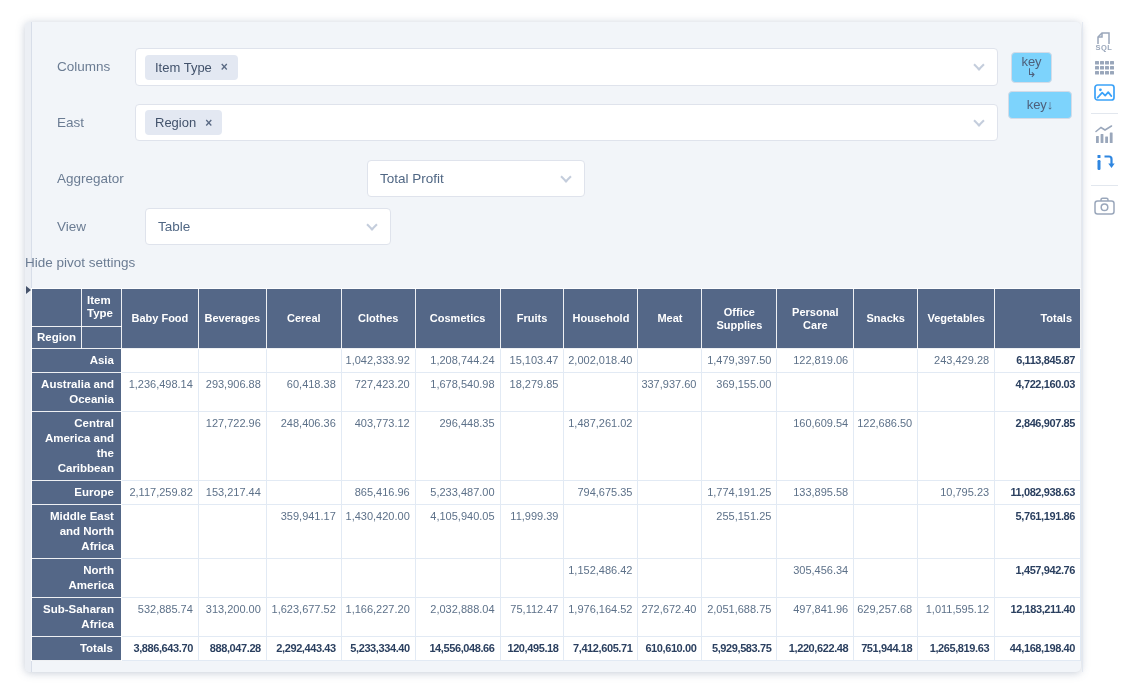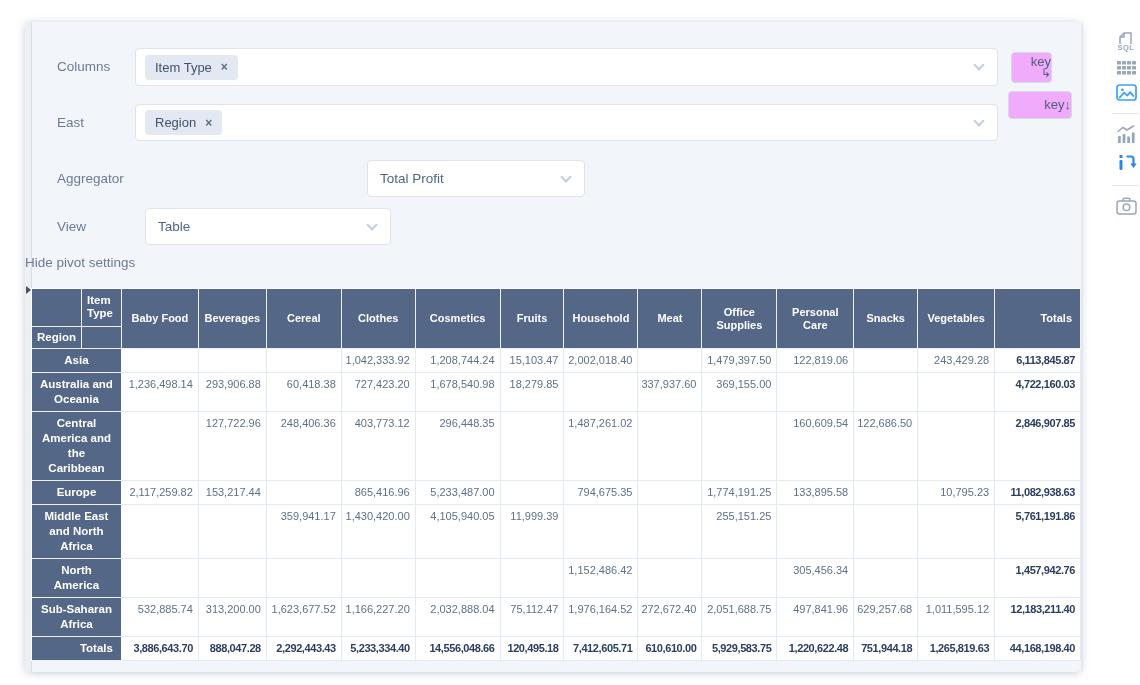--- a/index.html
+++ b/index.html
@@ -16,42 +16,42 @@
 .select{position:absolute;background:#fff;border:1px solid #dfe3ec;border-radius:4px;display:flex;align-items:center;cursor:pointer}
 .select .chev{position:absolute;right:14px;top:50%;width:8px;height:8px;margin-top:-6px;border-right:2px solid #c4cddc;border-bottom:2px solid #c4cddc;transform:rotate(45deg)}
 .select .val{padding-left:12px;font-size:13.5px;color:#506784}
 #sel-columns{left:110px;top:26px;width:863px;height:38px}
 #sel-rows{left:110px;top:82px;width:863px;height:37px}
 #sel-aggregator{left:110px;top:138px;width:218px;height:37px}
 #sel-field{left:342px;top:138px;width:218px;height:37px}
 #sel-view{left:120px;top:186px;width:246px;height:37px}
 .tag{display:inline-flex;align-items:center;gap:9px;margin-left:9px;background:#e3e8f2;border-radius:4px;padding:5px 10px;font-size:13px;color:#42526b}
 .tag .x{font-weight:bold;font-size:12px;color:#5a6a84;cursor:pointer;line-height:12px}
-.keybtn{position:absolute;background:#f0abfc;border:1px solid #d4dbe7;border-radius:4px;color:#4e5f7a;text-align:right;cursor:pointer;font-size:13px}
+.keybtn{position:absolute;background:#7dd3fc;border:1px solid #d4dbe7;border-radius:4px;color:#4e5f7a;text-align:center;cursor:pointer;font-size:13px}
 #key-right{left:986px;top:30px;width:41px;height:31px;padding-top:3px;line-height:12px}
 #key-right .arrow{display:block;font-size:12px;line-height:11px}
 #key-down{left:983px;top:69px;width:64px;height:28px;line-height:26px}
 .hide-link{position:absolute;top:233px;left:0;width:100%;text-align:left;font-size:13.5px;color:#6b7c93;cursor:pointer}
 
 
 .pivot-wrap{position:absolute;left:6px;top:266px}
 table{border-collapse:collapse;table-layout:fixed}
 thead th{background:#546787;color:#fff;font-weight:bold;font-size:11px;border:1px solid rgba(255,255,255,.9);padding:3px 5px;line-height:13px}
 tr.h1{height:38px}tr.h2{height:22px}
 th.col-h{text-align:center;vertical-align:middle;font-size:11px}
 th.col-h.tot{text-align:right;padding-right:8px}
 th.axis-col{text-align:left;vertical-align:top;padding-top:5px;font-size:11.5px}
 th.axis-row{text-align:left;vertical-align:middle;font-size:11.5px}
-tbody th.row-h{background:#546787;color:#fff;font-weight:bold;font-size:11.5px;text-align:center;vertical-align:top;border:1px solid rgba(255,255,255,.9);padding:4px 7px;line-height:15px}
+tbody th.row-h{background:#546787;color:#fff;font-weight:bold;font-size:11.5px;text-align:right;vertical-align:top;border:1px solid rgba(255,255,255,.9);padding:4px 7px;line-height:15px}
 tbody th.row-h.tot-label{text-align:right;vertical-align:middle;padding:4px 8px}
 td{background:#fff;border:1px solid #e2eaf4;color:#5d7189;font-size:11px;text-align:right;vertical-align:top;padding:4px 5px 4px 2px;white-space:nowrap;line-height:15px}
 td.tot-val{color:#2a3f5f;font-weight:bold;letter-spacing:-0.4px}
 
 
-.sidebar{position:absolute;left:1082px;top:22px;width:57px;height:650px;border-left:1px solid #e3e8f0;display:flex;flex-direction:column;align-items:flex-end;padding:10px 0 0 8px;gap:9px}
+.sidebar{position:absolute;left:1082px;top:22px;width:57px;height:650px;border-left:1px solid #e3e8f0;display:flex;flex-direction:column;align-items:flex-start;padding:10px 0 0 8px;gap:9px}
 .sb-icon{width:26px;display:flex;flex-direction:column;align-items:center;cursor:pointer}
 .sb-divider{width:27px;height:1px;background:#e2e7ee;margin:3px 0 2px 0}
 .sql-label{font-size:7.5px;font-weight:bold;color:#9aa7bb;letter-spacing:.5px;margin-top:-2px}
 </style>
 </head>
 <body>
 
 <div class="panel">
   <div class="handle">
     <div class="handle-arrow"></div>

